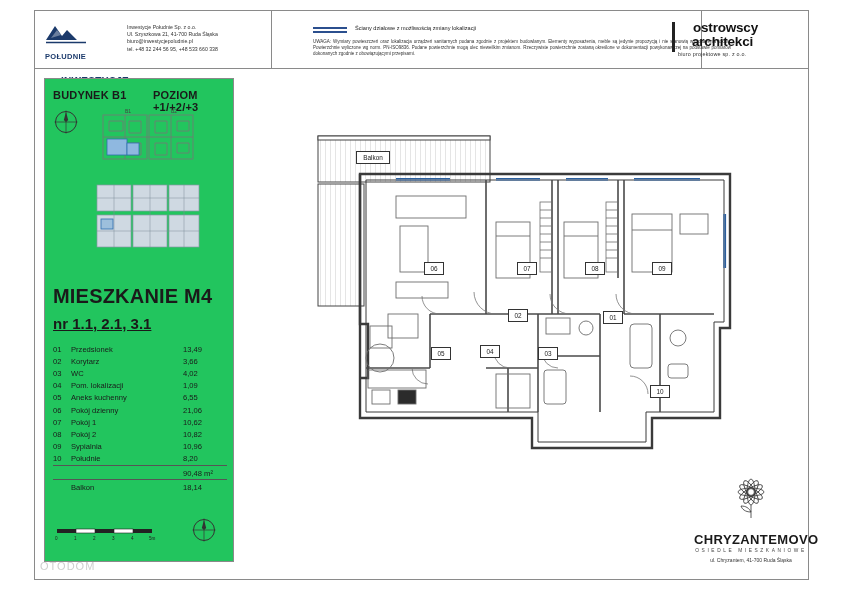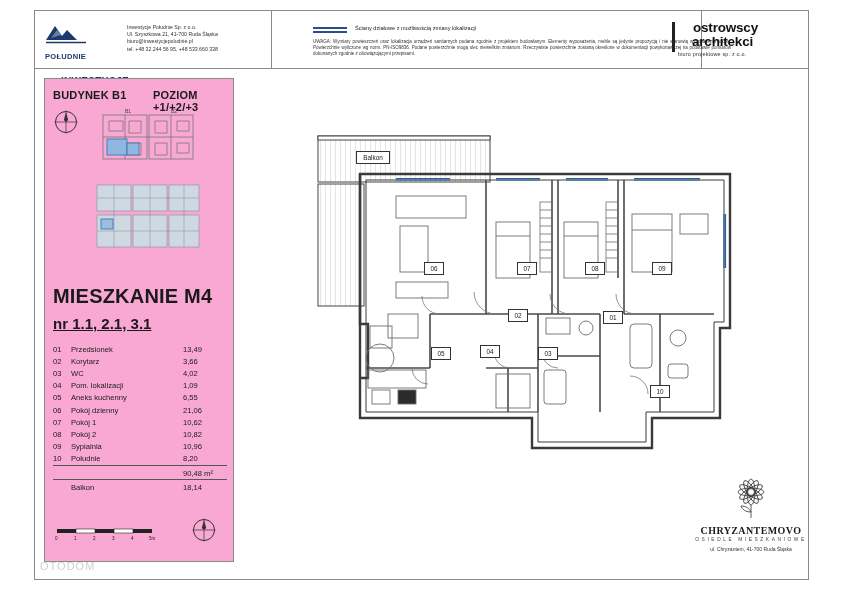--- a/index.html
+++ b/index.html
@@ -22,21 +22,21 @@
   .wallnote .lt{position:absolute;left:42px;top:0;font-size:5.6px;color:#222;}
   .wallnote .para{position:absolute;left:0;top:14px;width:418px;font-size:4.5px;line-height:6.2px;color:#333;text-align:justify;}
 
   .logo-arch{position:absolute;right:8px;top:10px;width:128px;text-align:left;}
   .logo-arch .bar{position:absolute;left:0;top:1px;width:3px;height:30px;background:#222;}
   .logo-arch .l1{font-size:13.5px;font-weight:bold;letter-spacing:-.2px;margin-left:21px;line-height:14px;color:#111;}
   .logo-arch .l2{font-size:13.5px;font-weight:bold;letter-spacing:-.2px;margin-left:20px;line-height:14px;color:#111;}
   .logo-arch .l3{font-size:5.4px;margin-left:6px;margin-top:2px;color:#333;letter-spacing:.2px;}
 
   
-  .panel{position:absolute;left:44px;top:78px;width:190px;height:484px;border:1px solid #8a8a8a;box-sizing:border-box;background:#f9a8d4;}
+  .panel{position:absolute;left:44px;top:78px;width:190px;height:484px;border:1px solid #8a8a8a;box-sizing:border-box;background:#22c55e;}
   .panel-title{position:absolute;left:8px;top:10px;font-size:11px;font-weight:bold;letter-spacing:.2px;}
   .panel-title2{position:absolute;left:108px;top:10px;font-size:11px;font-weight:bold;letter-spacing:.2px;}
 
   .compass{position:absolute;left:8px;top:30px;width:26px;height:26px;}
   .compass svg{display:block;}
 
   .keyplan1{position:absolute;left:44px;top:28px;width:120px;height:64px;}
   .keyplan2{position:absolute;left:44px;top:100px;width:120px;height:76px;}
 
   .mieszkanie{position:absolute;left:8px;top:206px;font-size:20px;font-weight:bold;letter-spacing:.2px;}
@@ -49,21 +49,21 @@
   .tbl td.ar{text-align:left;width:44px;}
   .sumrow td{border-top:1px solid #555;padding-top:3px;font-weight:normal;}
   .balrow td{border-top:1px solid #555;padding-top:3px;}
 
   .scalebar{position:absolute;left:8px;top:444px;width:130px;height:18px;}
   .compass2{position:absolute;left:146px;top:438px;width:26px;height:26px;}
 
   
   .chryz{position:absolute;left:694px;top:468px;width:114px;text-align:center;}
   .chryz .fl{width:56px;height:52px;margin:0 auto;}
-  .chryz .nm{font-size:10px;font-weight:bold;letter-spacing:.4px;margin-top:1px;font-family:Liberation Serif, serif;}
+  .chryz .nm{font-size:13px;font-weight:bold;letter-spacing:.4px;margin-top:8px;}
   .chryz .sub{font-size:4.8px;letter-spacing:2.6px;color:#444;margin-top:1px;}
   .chryz .ad{font-size:5px;color:#333;margin-top:4px;}
 
   .wm{position:absolute;left:40px;top:560px;font-size:11px;color:#cfcfcf;letter-spacing:1px;}
 
   
   .plan{position:absolute;left:300px;top:118px;width:440px;height:350px;}
   .plan svg{display:block;}
   .roomnum{position:absolute;border:1px solid #333;background:#fff;font-size:6.4px;text-align:center;line-height:11px;height:11px;}
 </style>

